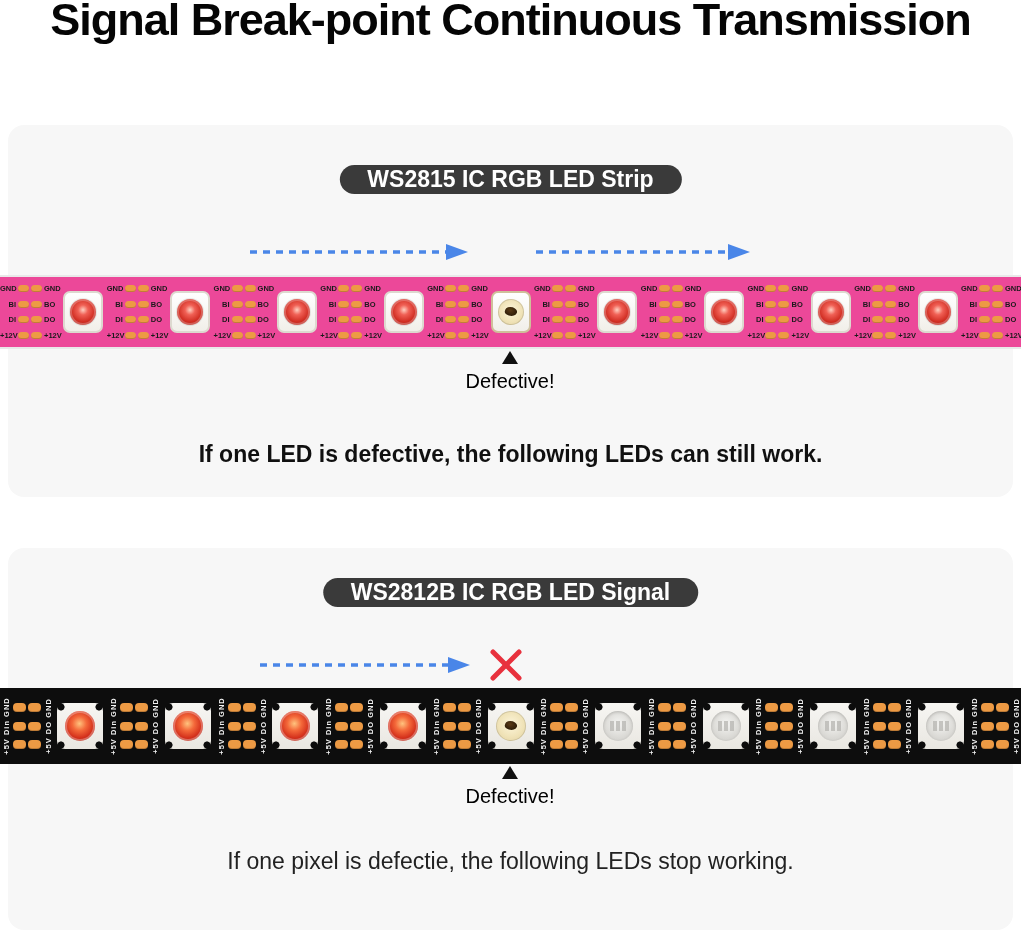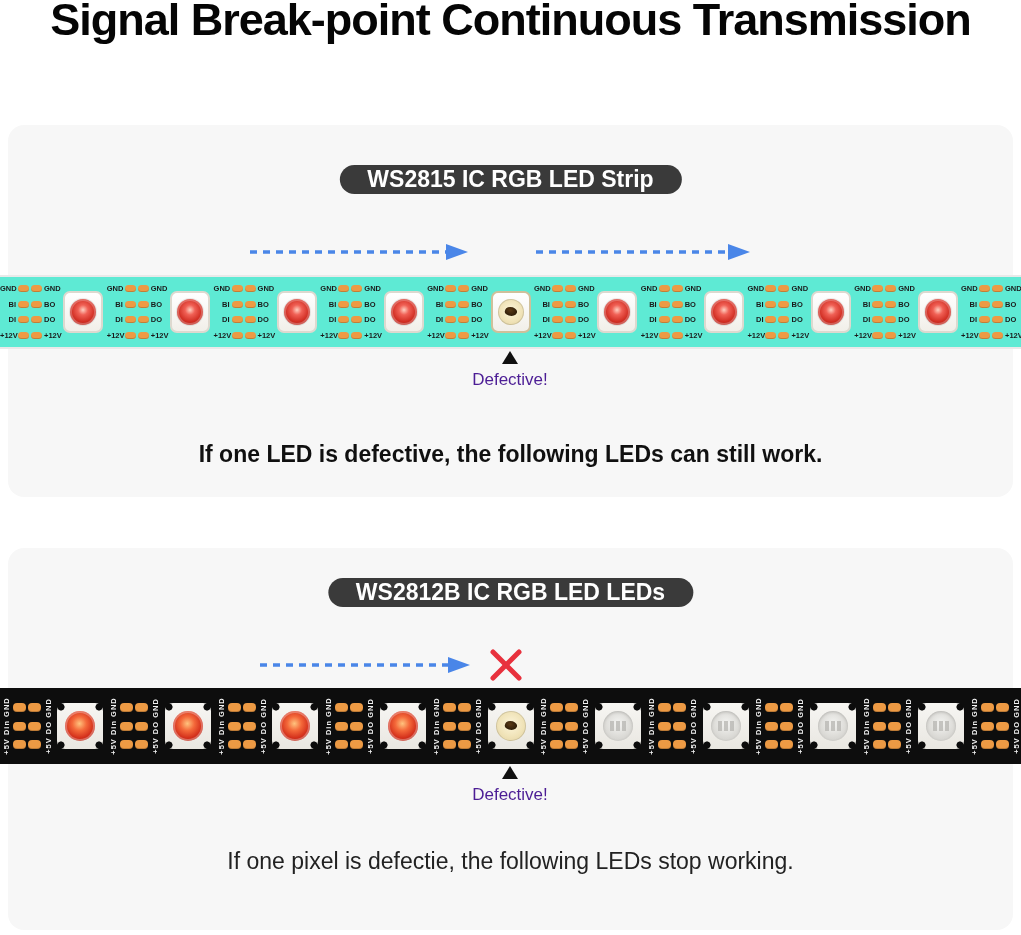--- a/index.html
+++ b/index.html
@@ -41,21 +41,21 @@
   #arrow3 { left: 250px; top: 106px; width: 214px; }
   .xmark { position: absolute; left: 480px; top: 99px; width: 36px; height: 36px; }
   .xmark line { stroke: var(--x-red, #e8313d); stroke-width: 5; stroke-linecap: round; }
 
   
   .strip {
     position: absolute; left: -8px; width: 1021px;
     display: flex; overflow: hidden; align-items: stretch;
   }
   .strip1 {
-    top: 150px; height: 74px; background: #5eead4;
+    top: 150px; height: 74px; background: #ec4899;
     border-top: 2px solid #e9e9e9; border-bottom: 2px solid #e9e9e9;
   }
   .strip2 { top: 140px; height: 76px; background: var(--strip2-bg, #0d0d0d); }
 
   
   .junction1 {
     flex: 0 0 60px;
     display: grid;
     grid-template-columns: 16px 11px 11px 16px;
     grid-template-rows: repeat(4, 1fr);
@@ -149,21 +149,21 @@
     position: absolute; width: 120px; left: 442px;
     display: flex; flex-direction: column; align-items: center; gap: 6px;
   }
   .panel1 .defmark { top: 226px; }
   .panel2 .defmark { top: 218px; }
   .tri {
     width: 0; height: 0;
     border-left: 8px solid transparent; border-right: 8px solid transparent;
     border-bottom: 13px solid #101010;
   }
-  .deflabel { font-size: 17px; color: #4c1d95; }
+  .deflabel { font-size: 20px; color: #000000; }
   .caption { position: absolute; left: 0; right: 0; text-align: center; }
   .cap1 { top: 316px; font-size: 23px; font-weight: bold; color: #101010; }
   .cap2 { top: 300px; font-size: 23px; font-weight: 400; color: #222222; }
 </style>
 </head>
 <body>
 
 <h1 class="page-title">Signal Break-point Continuous Transmission</h1>
 
 <section class="panel panel1">
@@ -414,21 +414,21 @@
 
   <div class="defmark">
     <span class="tri"></span>
     <span class="deflabel">Defective!</span>
   </div>
 
   <p class="caption cap1">If one LED is defective, the following LEDs can still work.</p>
 </section>
 
 <section class="panel panel2">
-  <div class="badge">WS2812B IC RGB LED LEDs</div>
+  <div class="badge">WS2812B IC RGB LED Signal</div>
 
   <div class="arrow" id="arrow3">
     <svg viewBox="0 0 214 22" width="214" height="22">
       <line class="dash" x1="2" y1="11" x2="190" y2="11"></line>
       <polygon class="head" points="190,3 212,11 190,19"></polygon>
     </svg>
   </div>
   <div class="xmark">
     <svg viewBox="0 0 36 36" width="36" height="36">
       <line x1="5" y1="5" x2="31" y2="31"></line>

